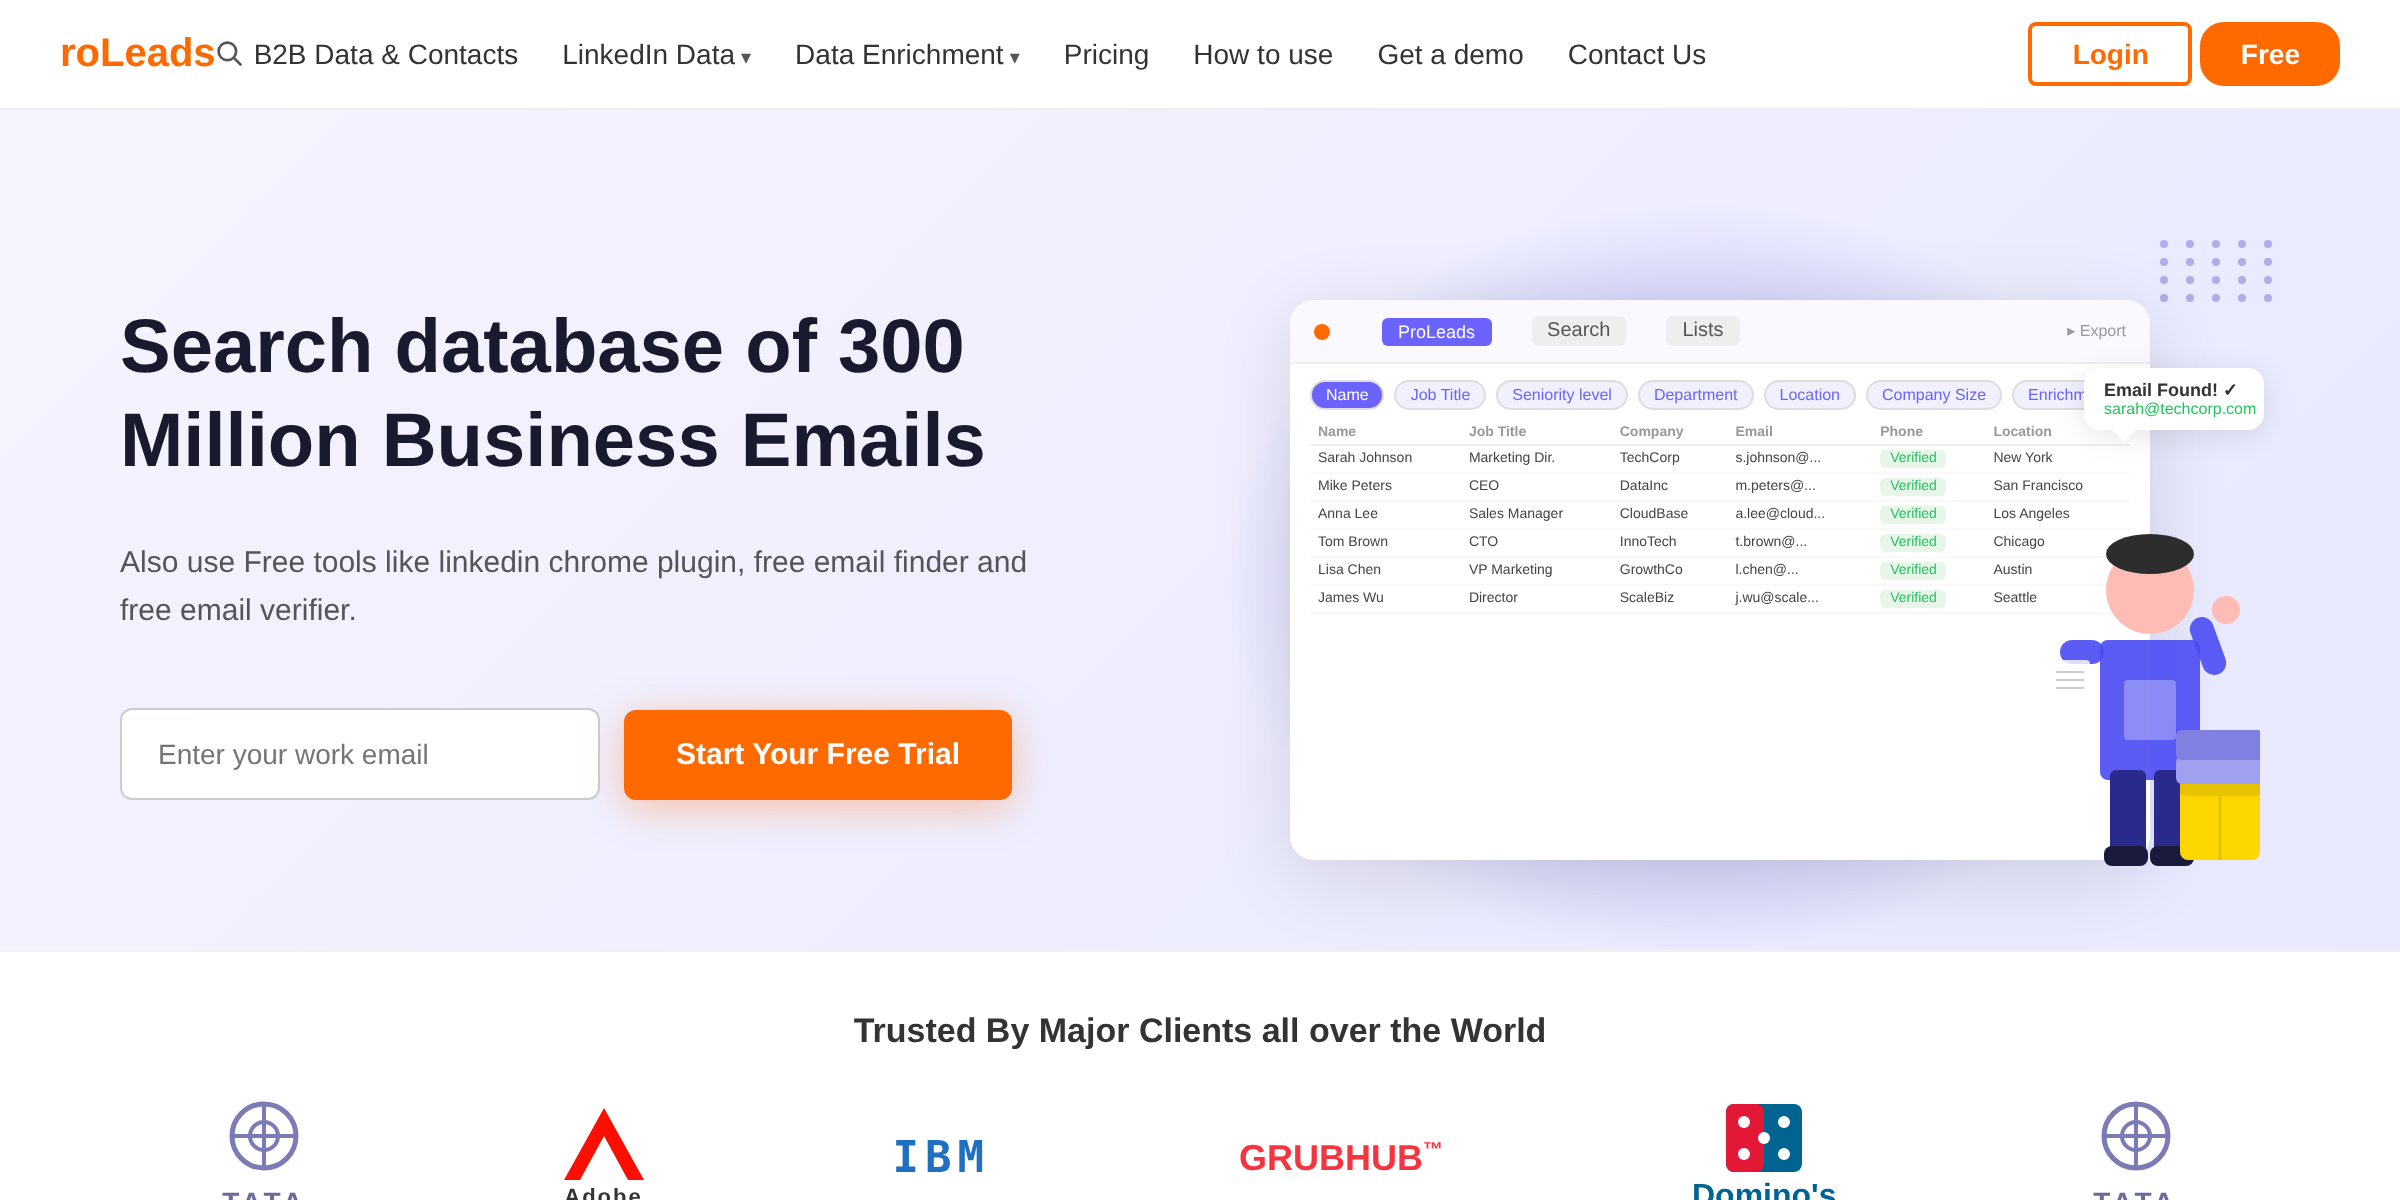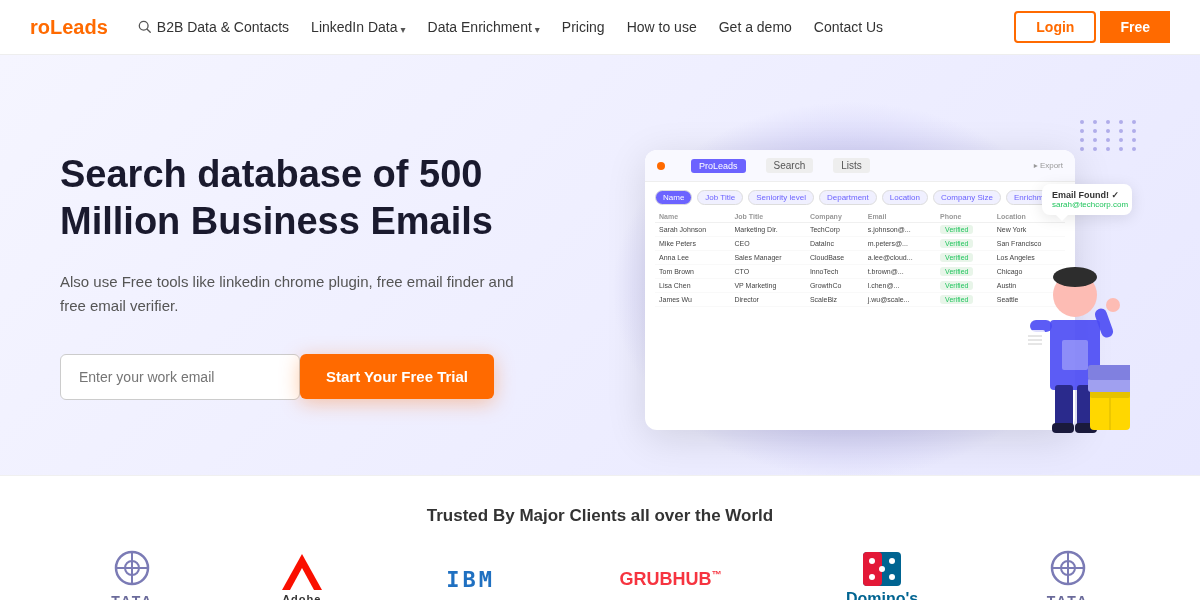--- a/index.html
+++ b/index.html
@@ -7,62 +7,62 @@
 
     
     nav {
       display: flex; align-items: center; padding: 0 30px;
       height: 55px; background: #fff;
       border-bottom: 1px solid #eee;
       position: relative; z-index: 10;
     }
     .nav-logo {
       font-size: 20px; font-weight: 700; color: #ff6a00;
-      margin-right: 30px; white-space: nowrap;
+      white-space: nowrap;
     }
     .nav-links { display: flex; align-items: center; gap: 22px; flex: 1; }
     .nav-link {
       font-size: 14px; color: #333; cursor: pointer;
       display: flex; align-items: flex-end; gap: 3px;
       white-space: nowrap;
     }
     .nav-link .arrow { font-size: 10px; color: #555; }
     .nav-search { display: flex; align-items: center; gap: 5px; }
     .nav-search svg { width: 14px; height: 14px; }
     .nav-actions { display: flex; align-items: center; gap: 4px; }
     .btn-login {
       border: 2px solid #ff6a00; color: #ff6a00;
       background: #fff; padding: 6px 20px;
       border-radius: 4px; font-size: 14px; font-weight: 600;
       cursor: pointer;
     }
     .btn-free {
       background: #ff6a00; color: #fff;
       border: 2px solid #ff6a00;
-      padding: 6px 18px; border-radius: 0;
+      padding: 6px 18px; border-radius: 12px;
       font-size: 14px; font-weight: 600; cursor: pointer;
     }
 
     
     .hero {
       background: linear-gradient(135deg, #f5f5ff 0%, #ededff 60%, #e8e8ff 100%);
       padding: 60px 60px 40px 60px;
       display: flex; align-items: center;
       min-height: 420px; position: relative; overflow: hidden;
     }
     .hero-left { flex: 0 0 520px; z-index: 2; }
     .hero-title {
       font-size: 38px; font-weight: 800; color: #1a1a2e;
       line-height: 1.25; margin-bottom: 24px;
     }
     .hero-subtitle {
       font-size: 15px; color: #555; line-height: 1.6;
       max-width: 460px; margin-bottom: 36px;
     }
-    .hero-cta { display: flex; gap: 0; align-items: center; }
+    .hero-cta { display: flex; gap: 12px; align-items: flex-end; }
     .email-input {
       border: 1.5px solid #ccc; border-radius: 6px;
       padding: 14px 18px; font-size: 14px; color: #999;
       width: 240px; background: #fff;
       outline: none;
     }
     .cta-btn {
       background: #ff6a00; color: #fff;
       border: none; border-radius: 6px;
       padding: 14px 26px; font-size: 15px; font-weight: 700;
@@ -203,21 +203,21 @@
     <span class="nav-link">Contact Us</span>
   </div>
   <div class="nav-actions">
     <button class="btn-login">Login</button>
     <button class="btn-free">Free</button>
   </div>
 </nav>
 
 <section class="hero">
   <div class="hero-left">
-    <h1 class="hero-title">Search database of 500 Million Business Emails</h1>
+    <h1 class="hero-title">Search database of 300 Million Business Emails</h1>
     <p class="hero-subtitle">Also use Free tools like linkedin chrome plugin, free email finder and free email verifier.</p>
     <div class="hero-cta">
       <input class="email-input" type="email" placeholder="Enter your work email" style="">
       <button class="cta-btn">Start Your Free Trial</button>
     </div>
   </div>
 
   <div class="hero-right">
 
     <div class="dots-decoration">

